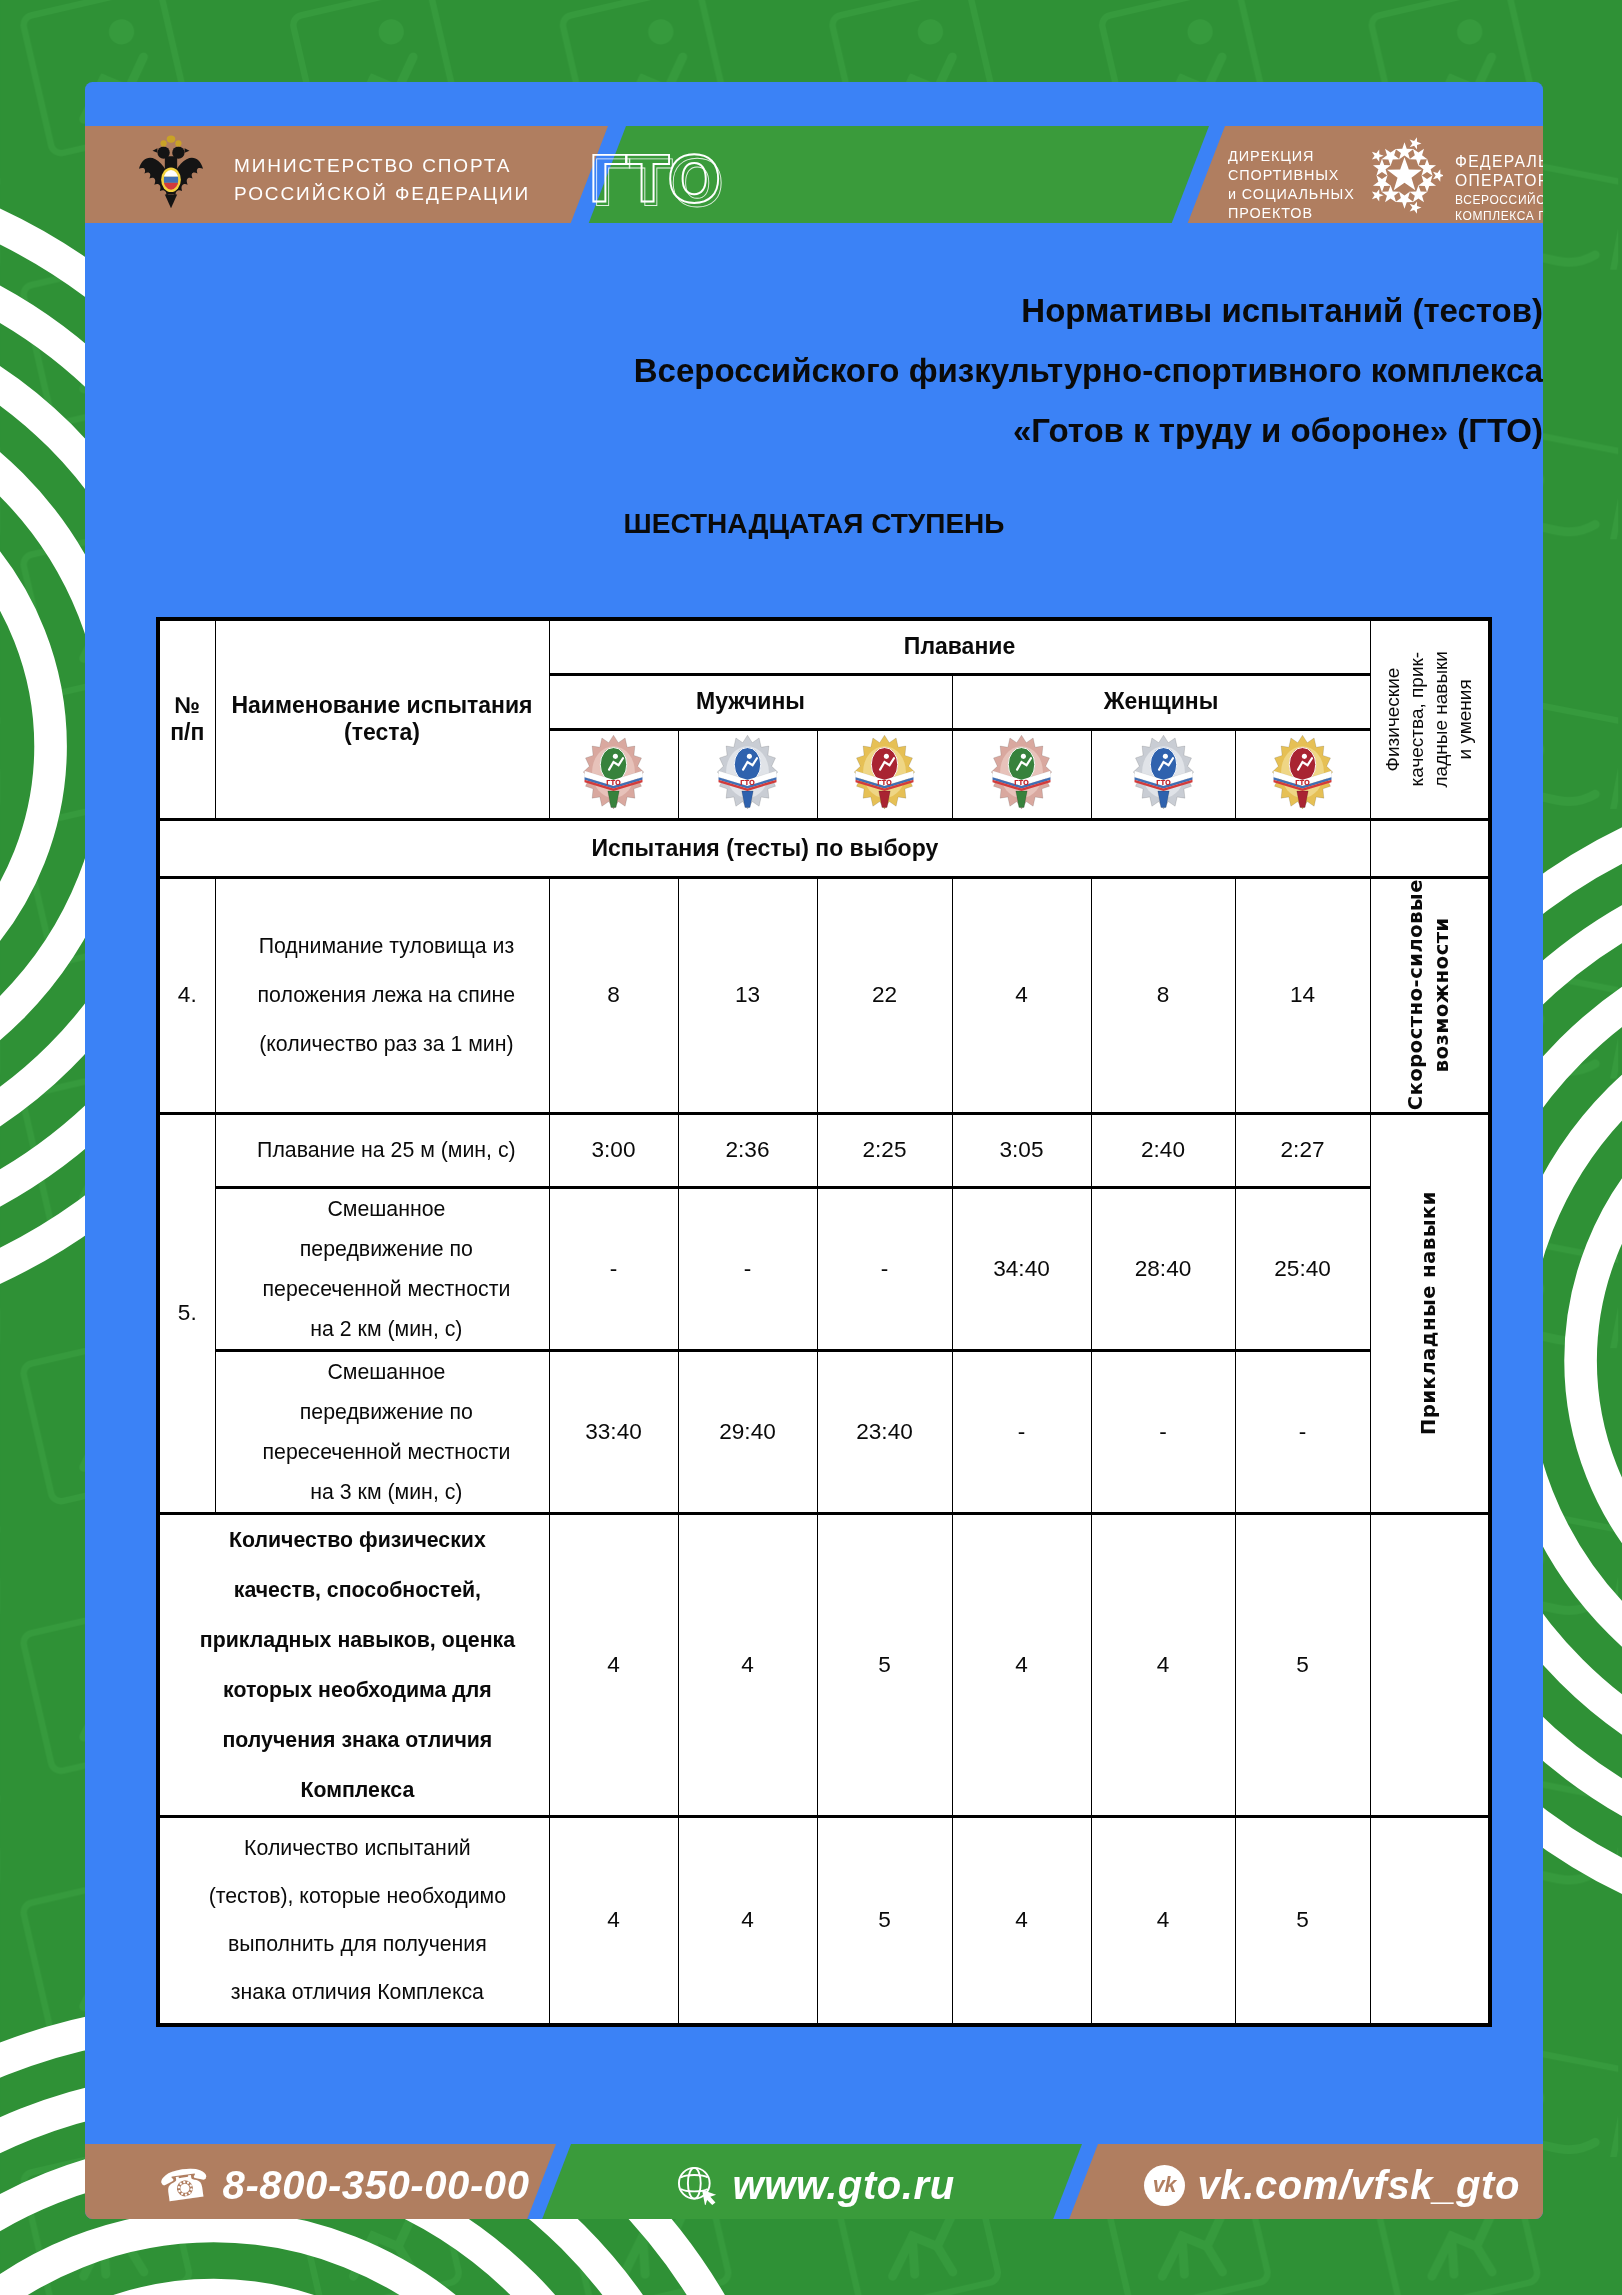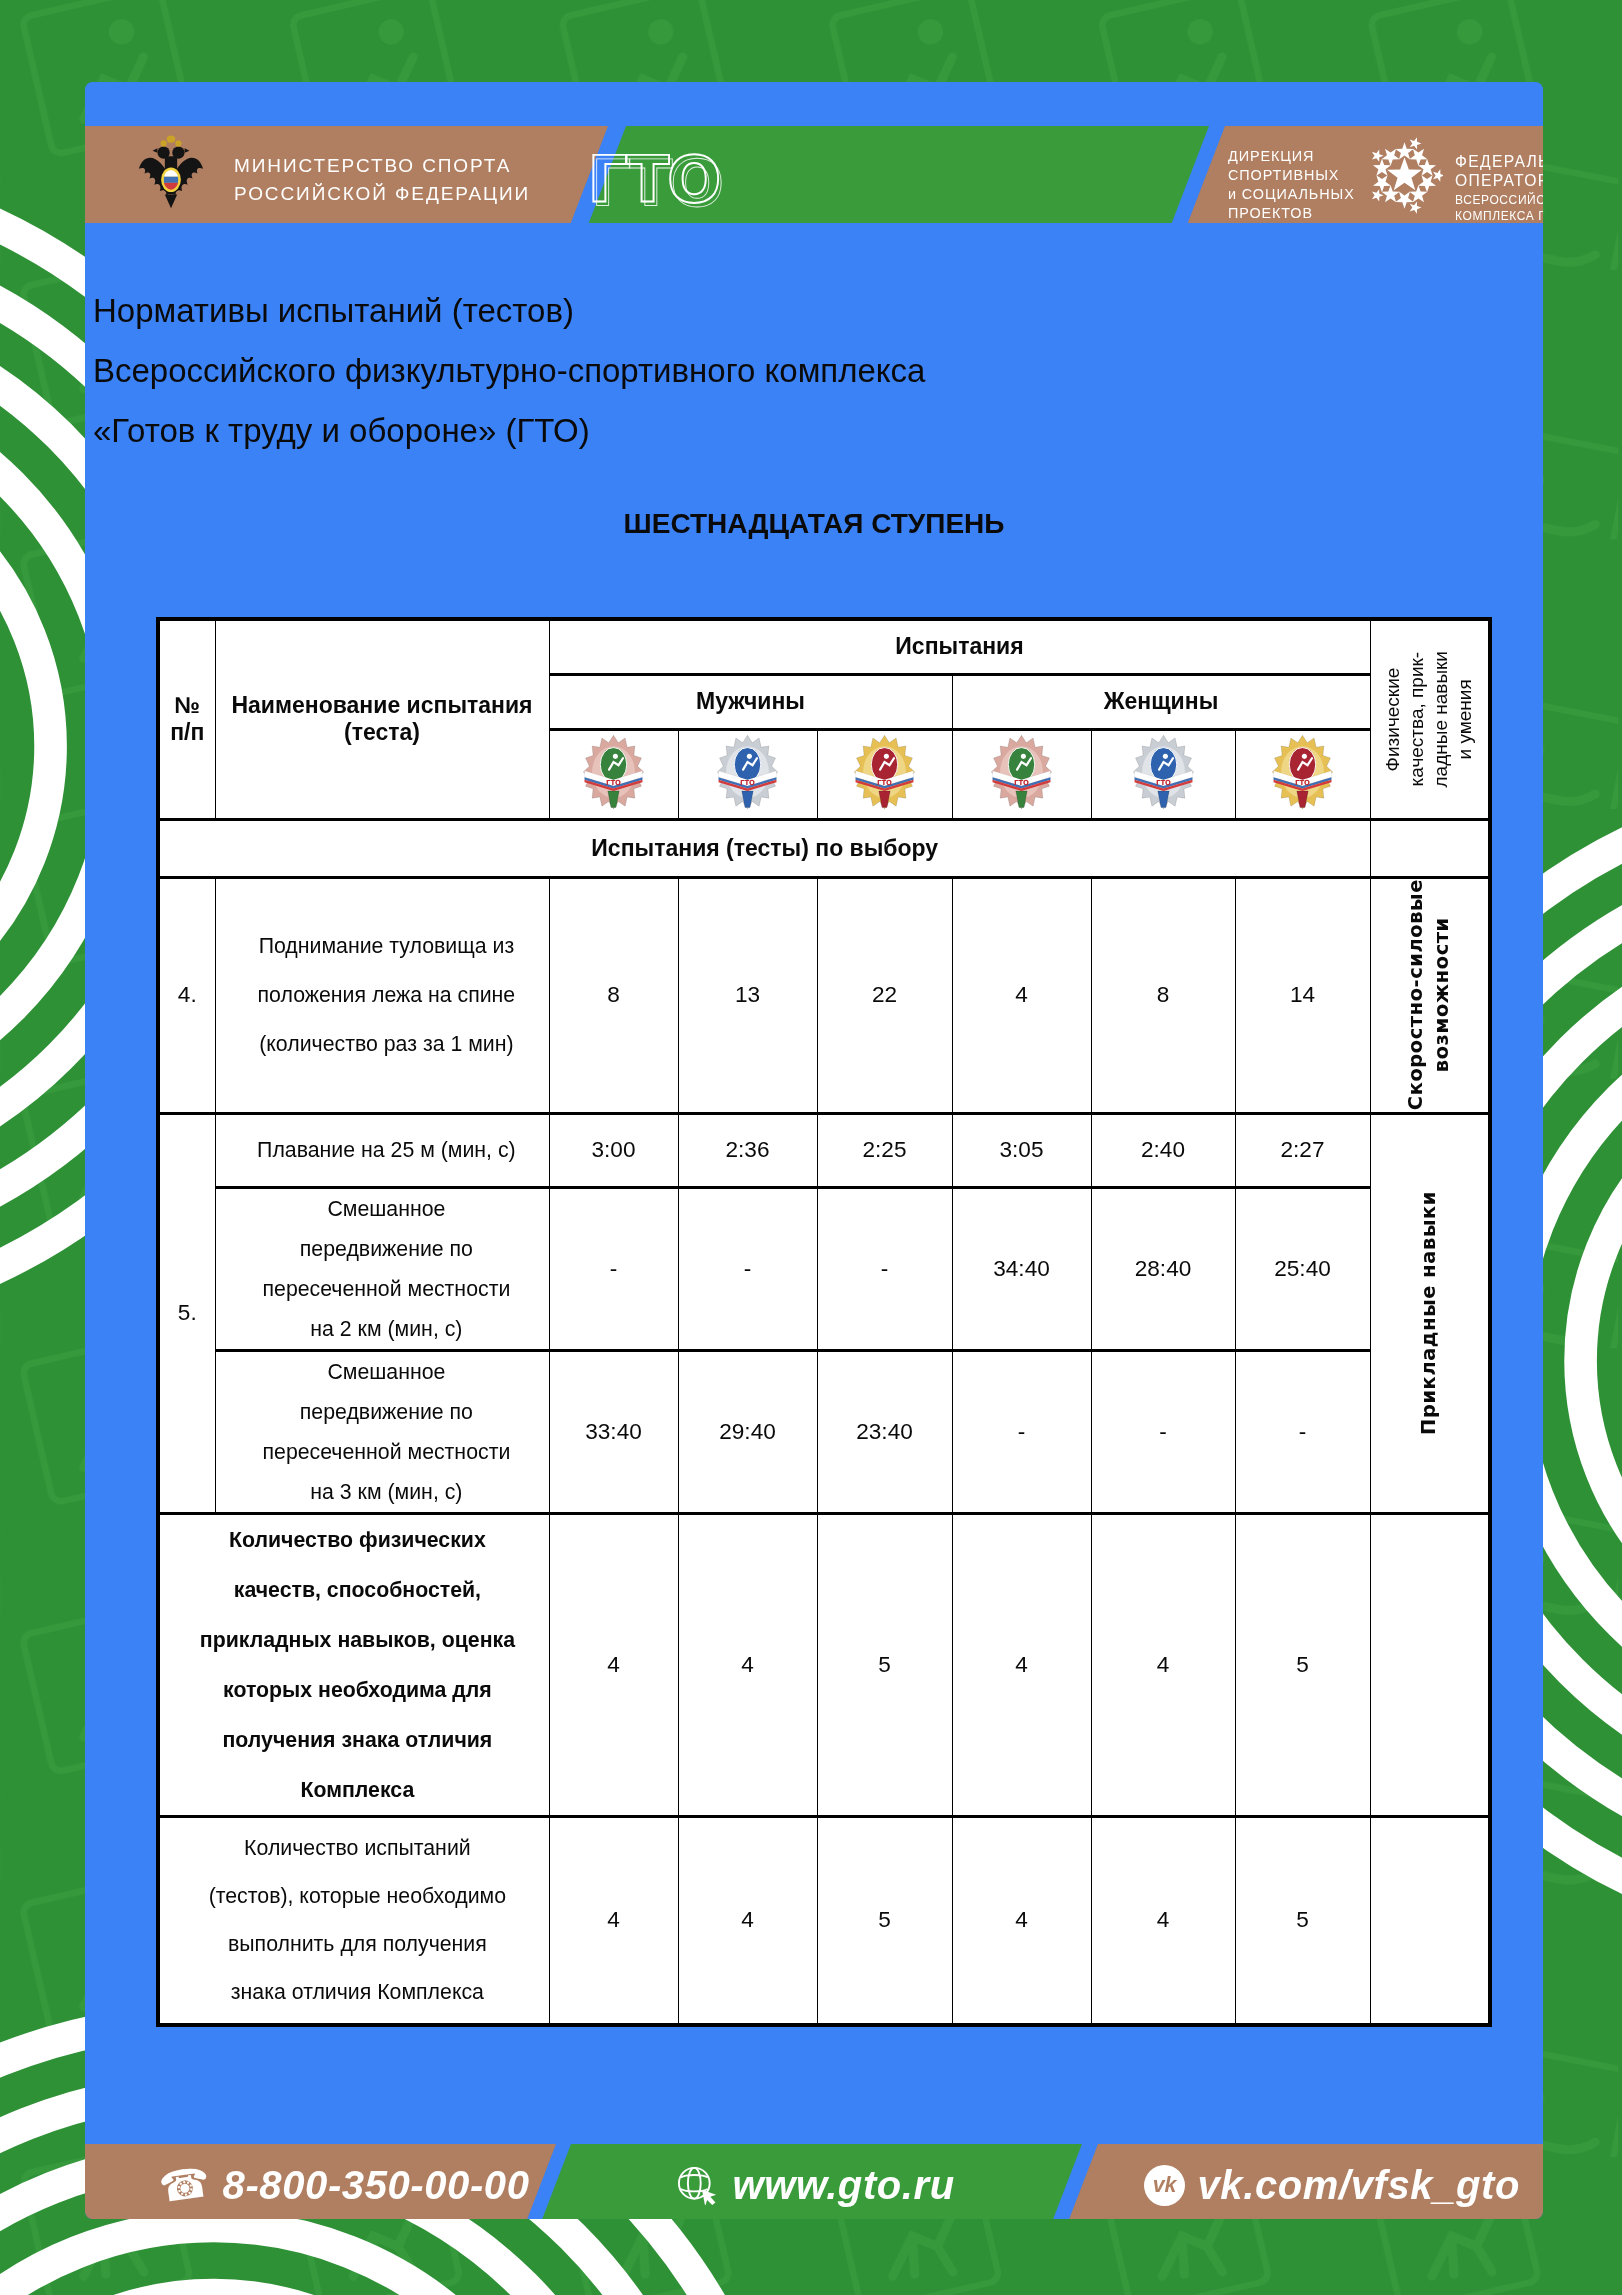--- a/index.html
+++ b/index.html
@@ -32,22 +32,22 @@
   .ministry-text { left:149px; top:70px; font-size:19px; letter-spacing:1.9px; line-height:28px; white-space:pre-line; }
   .gto-logo { left:500px; top:55px; }
   .gto-text { left:645px; top:63px; font-size:21.3px; font-weight:bold; line-height:26px; white-space:pre-line; }
   .direction-text { left:1143px; top:65px; font-size:14.4px; line-height:19px; letter-spacing:0.9px; white-space:pre-line; }
   .stars-logo { left:1281px; top:55px; }
   .operator-text { left:1370px; top:70px; }
   .operator-text .op-main { font-size:15.7px; letter-spacing:1.3px; line-height:19.4px; white-space:pre-line; }
   .operator-text .op-sub  { font-size:12px; letter-spacing:0.6px; line-height:15.7px; margin-top:2.5px; white-space:pre-line; }
 
   
-  .doc-title { position:absolute; left:8px; top:199px; width:100%; text-align:left;
-               font-size:33px; font-weight:normal; color:#0a0a0a; line-height:60px; white-space:pre-line; }
+  .doc-title { position:absolute; left:0; top:199px; width:100%; text-align:right;
+               font-size:33px; font-weight:bold; color:#0a0a0a; line-height:60px; white-space:pre-line; }
   .doc-subtitle { position:absolute; left:0; top:426px; width:100%; text-align:center;
                color:#0a0a0a; }
   .doc-subtitle .s1 { font-size:28px; font-weight:bold; }
   .doc-subtitle .s2 { font-size:25px; font-weight:bold; margin-top:21.3px; }
 
   
   table.norms { position:absolute; left:71px; top:535px; width:1332px;
                 table-layout:fixed; border-collapse:collapse; background:#fff; }
   table.norms td { border:1.9px solid #000; border-top-width:3.8px; border-bottom-width:3.8px;
                    vertical-align:middle; text-align:center; color:#0a0a0a; overflow:hidden; }
@@ -222,21 +222,21 @@
         <col style="width:144px">
         <col style="width:135px">
       <col style="width:120px">
     </colgroup>
     <tbody>
         <tr class="h-a">
       <td class="head" rowspan="3" style="white-space:pre-line">№
 п/п</td>
       <td class="head" rowspan="3" style="white-space:pre-line">Наименование испытания
 (теста)</td>
-      <td class="head" colspan="6">Испытания</td>
+      <td class="head" colspan="6">Плавание</td>
       <td rowspan="3">
         <div class="rot plain">Физические
 качества, прик-
 ладные навыки
 и умения</div>
       </td>
     </tr>
     <tr class="h-b">
       <td class="head" colspan="3">Мужчины</td>
       <td class="head" colspan="3">Женщины</td>

